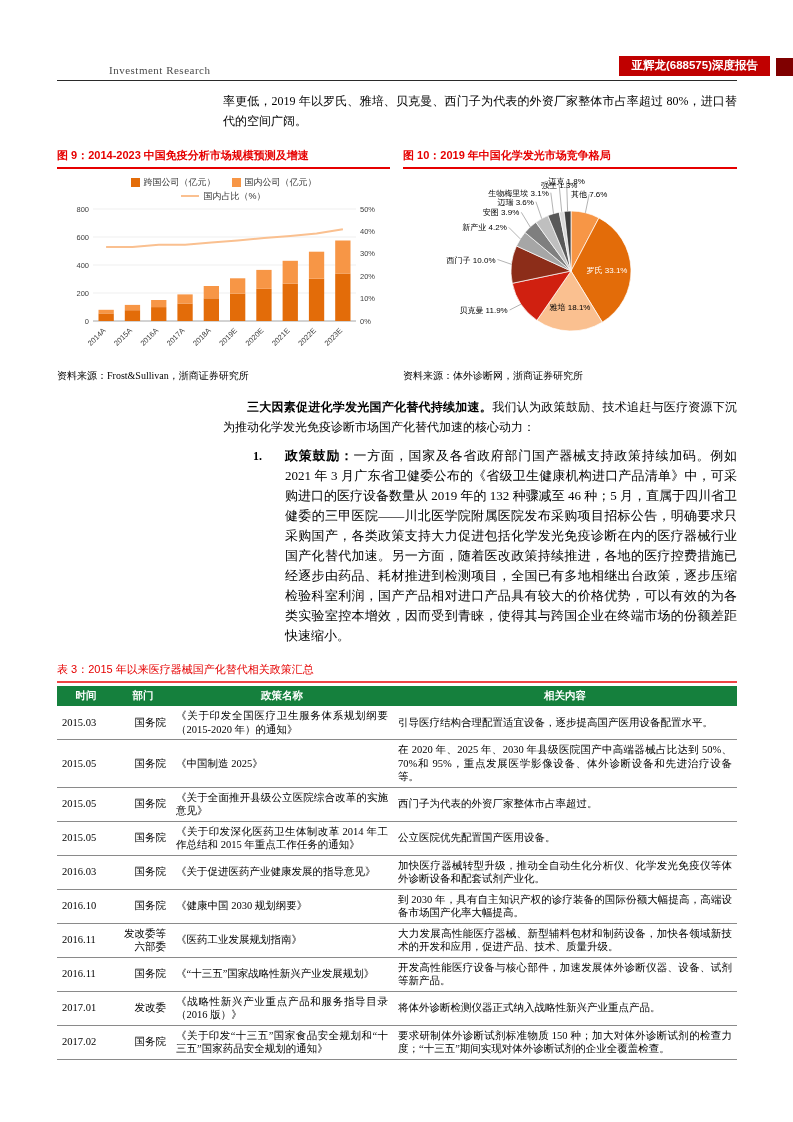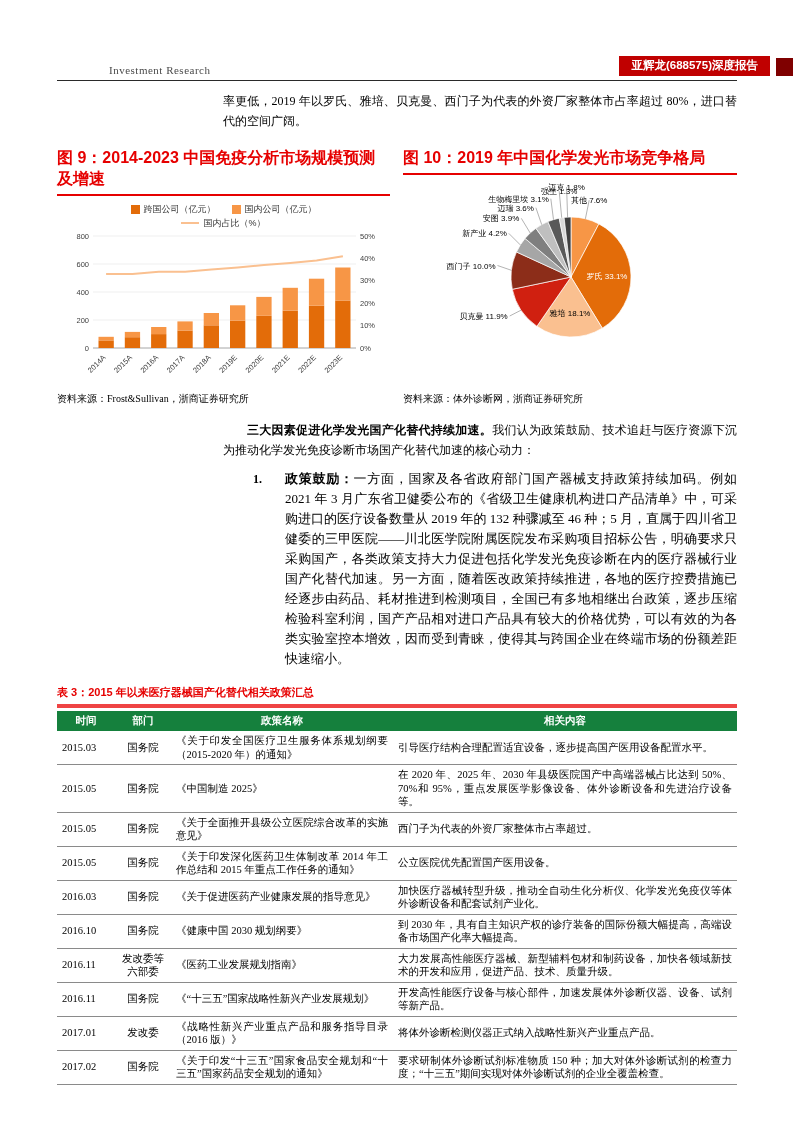--- a/index.html
+++ b/index.html
@@ -19,50 +19,50 @@
     font-weight:bold; font-size:11.5px; padding:2px 12px 3px; }
   .header-rule { width:680px; border-bottom:1.3px solid #2a2a2a; margin-top:4px; }
 
   
   .intro { margin:10px 0 0 166px; width:514px; font-size:12px; line-height:20px; text-align:justify; }
 
   
   .figures { display:flex; gap:13px; margin-top:17px; }
   .fig { width:333px; display:flex; flex-direction:column; }
   .fig:last-child { width:334px; }
-  .fig-title { font-family:"Liberation Sans", sans-serif; font-size:16px; font-weight:bold;
+  .fig-title { font-family:"Liberation Sans", sans-serif; font-size:11px; font-weight:bold;
     color:#e60000; border-bottom:2px solid #e60000; padding-bottom:4px; }
   .fig-body { flex:1; padding-top:6px; }
   .legend { font-family:"Liberation Sans", sans-serif; font-size:9px; color:#333; }
   .legend-row { display:flex; justify-content:center; gap:16px; line-height:14px; }
   .legend-item { display:inline-flex; align-items:center; gap:4px; }
   .sw { display:inline-block; width:9px; height:9px; }
   .sw-line { display:inline-block; width:18px; height:2px; }
   .source { font-size:10px; line-height:14px; padding-top:4px; }
   svg text.tk { font-family:"Liberation Sans", sans-serif; font-size:7.5px; fill:#404040; }
   svg text.plab { font-family:"Liberation Sans", sans-serif; font-size:8px; }
 
   
   .lead { margin:14px 0 0 166px; width:514px; font-size:12px; line-height:20px;
     text-align:justify; text-indent:2em; }
   .numbered { display:flex; margin:9px 0 0 196px; width:484px; }
   .num { width:32px; font-weight:bold; font-size:12px; line-height:20px; }
   .ntext { flex:1; font-size:13px; line-height:20px; text-align:justify; }
 
   
   .policy { margin-top:16px; width:680px; }
-  .table-title { font-family:"Liberation Sans", sans-serif; font-size:11px; font-weight:bold;
-    color:#e60000; border-bottom:4px solid #ef4444; padding-bottom:4px; }
+  .table-title { font-family:"Liberation Sans", sans-serif; font-size:11px; font-weight:normal;
+    color:#e60000; border-bottom:2px solid #ef4444; padding-bottom:4px; }
   table { width:100%; border-collapse:collapse; margin-top:3px; table-layout:fixed; }
   th { background:#15803d; color:#fff; font-family:"Liberation Sans", sans-serif;
     font-size:10.5px; font-weight:bold; padding:3px 4px; text-align:center; }
   td { font-size:10.5px; line-height:13.5px; padding:3px 5px; border-bottom:1px solid #8a8a8a;
     vertical-align:middle; text-align:justify; }
   td.col-time { text-align:left; white-space:nowrap; }
-  td.col-dept { text-align:center; }
+  td.col-dept { text-align:right; }
   col.c-time { width:58px; } col.c-dept { width:56px; } col.c-policy { width:222px; } col.c-content { width:344px; }
 </style>
 </head>
 <body>
 
 <div class="page">
   <div class="corner-block"></div>
 
   <header class="hdr">
     <span class="brand">Investment Research</span>

